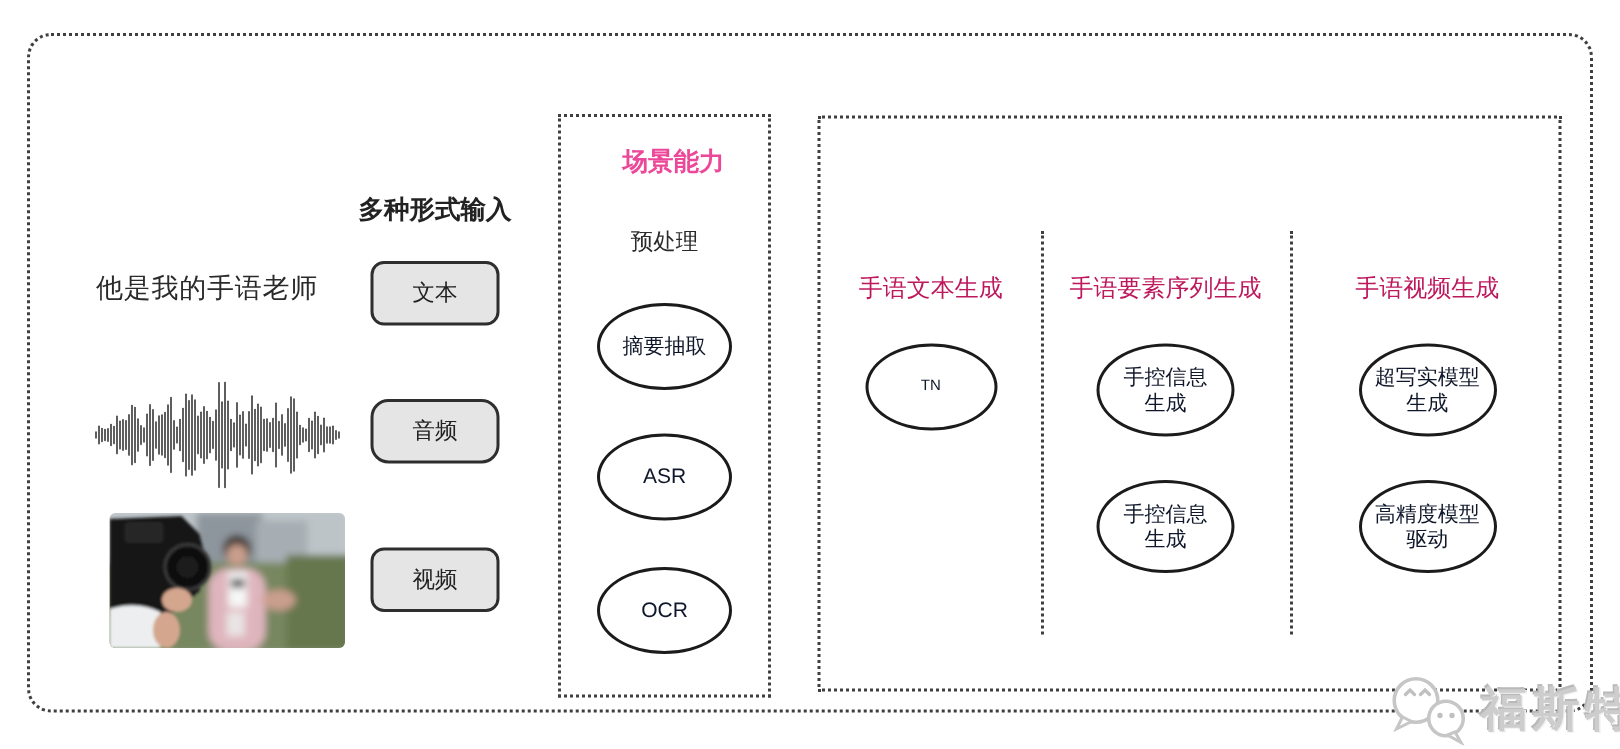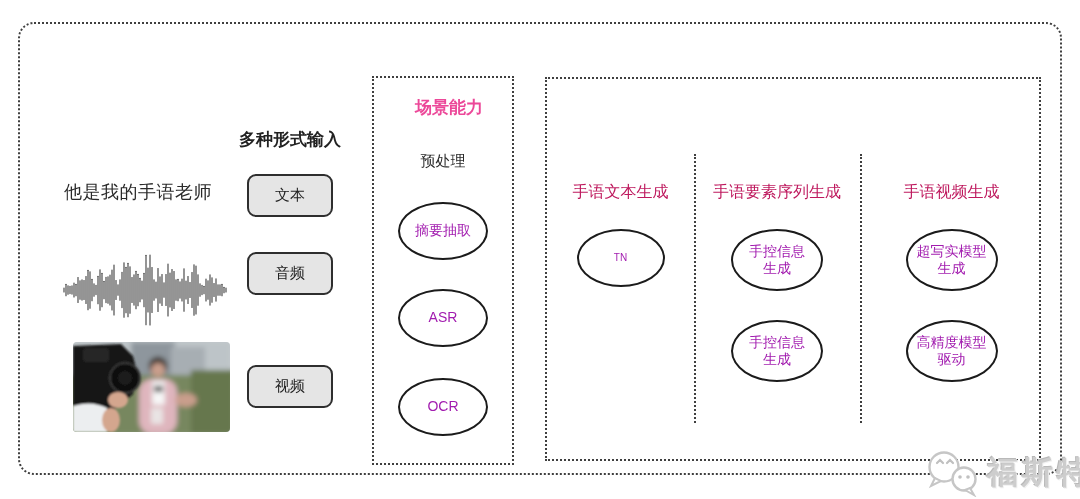--- a/index.html
+++ b/index.html
@@ -22,21 +22,21 @@
     position:absolute; left:44px; top:156px; width:175px;
     font-size:18px; color:#2a2a2a; letter-spacing:0.5px; white-space:nowrap;
   }
   .io-box {
     position:absolute; width:86px; height:43px;
     border:2px solid #2e2e2e; border-radius:9px; background:#e5e5e5;
     display:flex; align-items:center; justify-content:center;
     font-size:15px; color:#222;
   }
   #box-text  { left:227px; top:150px; }
-  #box-audio { left:227px; top:228px; }
+  #box-audio { left:227px; top:242px;border-radius:12px; }
   #box-video { left:227px; top:341px;text-align:right; }
 
   .waveform { position:absolute; left:42px; top:228px; }
   .waveform line { stroke:#3d3d3d; stroke-width:1.1; stroke-linecap:round; }
 
   .video-thumb {
     position:absolute; left:53px; top:318px; width:157px; height:90px;
     border-radius:4px; overflow:hidden; background:#c3c9cc;
   }
 
@@ -53,21 +53,21 @@
   .core-box  .box-title { top:14px; font-size:18px; }
 
   .stage-label {
     position:absolute; left:0; right:0; top:74px; text-align:center;
     font-size:15px; color:#2a2a2a;
   }
 
   .ellipse {
     border:2.5px solid #1b1b1b; border-radius:50%; background:#fff;
     display:flex; align-items:center; justify-content:center;
-    text-align:center; font-size:14px; line-height:1.25; color:#a21caf;
+    text-align:center; font-size:14px; line-height:1.25; color:#0f172a;
     white-space:pre-line;
   }
   .scene-box .ellipse { position:absolute; left:50%; transform:translateX(-50%); width:90px; height:58px; }
   #scene-node-0 { top:124px; }
   #scene-node-1 { top:211px; }
   #scene-node-2 { top:300px; }
 
   .col { position:absolute; top:0; height:100%; }
   #col-0 { left:0;     width:147px; }
   #col-1 { left:147px; width:166px; }

